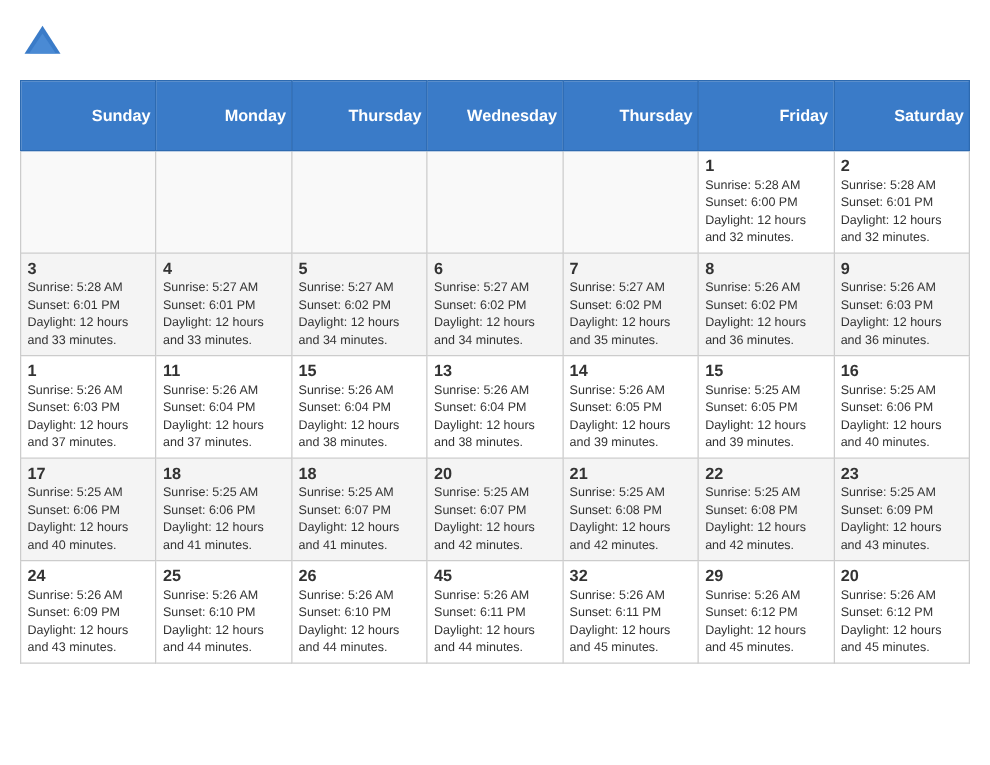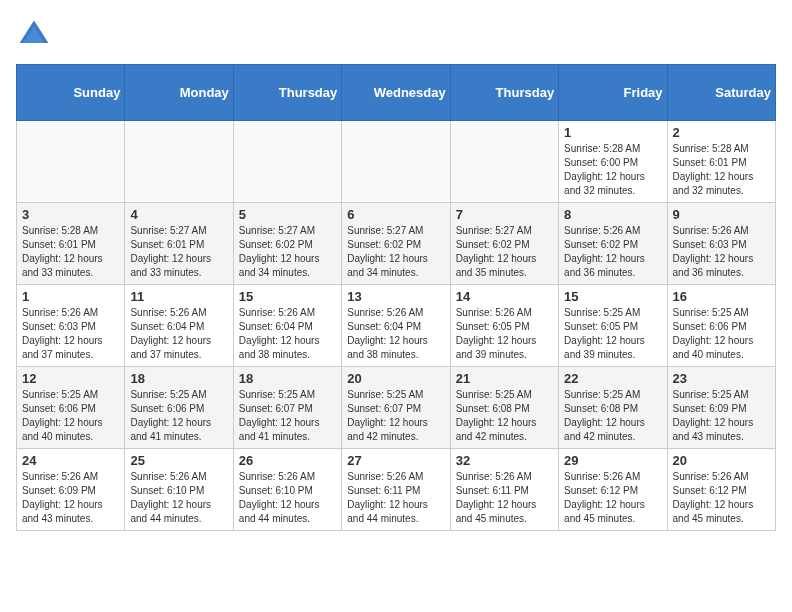--- a/index.html
+++ b/index.html
@@ -242,21 +242,21 @@
         <td>
           <span class="day-number">16</span>
           <div class="day-info" style="white-space: pre-line;">Sunrise: 5:25 AM
 Sunset: 6:06 PM
 Daylight: 12 hours
 and 40 minutes.</div>
         </td>
       </tr>
       <tr>
         <td>
-          <span class="day-number">12</span>
+          <span class="day-number">17</span>
           <div class="day-info" style="white-space: pre-line;">Sunrise: 5:25 AM
 Sunset: 6:06 PM
 Daylight: 12 hours
 and 40 minutes.</div>
         </td>
         <td>
           <span class="day-number">18</span>
           <div class="day-info" style="white-space: pre-line;">Sunrise: 5:25 AM
 Sunset: 6:06 PM
 Daylight: 12 hours
@@ -314,21 +314,21 @@
 and 44 minutes.</div>
         </td>
         <td>
           <span class="day-number">26</span>
           <div class="day-info" style="white-space: pre-line;">Sunrise: 5:26 AM
 Sunset: 6:10 PM
 Daylight: 12 hours
 and 44 minutes.</div>
         </td>
         <td>
-          <span class="day-number">27</span>
+          <span class="day-number">45</span>
           <div class="day-info" style="white-space: pre-line;">Sunrise: 5:26 AM
 Sunset: 6:11 PM
 Daylight: 12 hours
 and 44 minutes.</div>
         </td>
         <td>
           <span class="day-number">32</span>
           <div class="day-info" style="white-space: pre-line;">Sunrise: 5:26 AM
 Sunset: 6:11 PM
 Daylight: 12 hours

